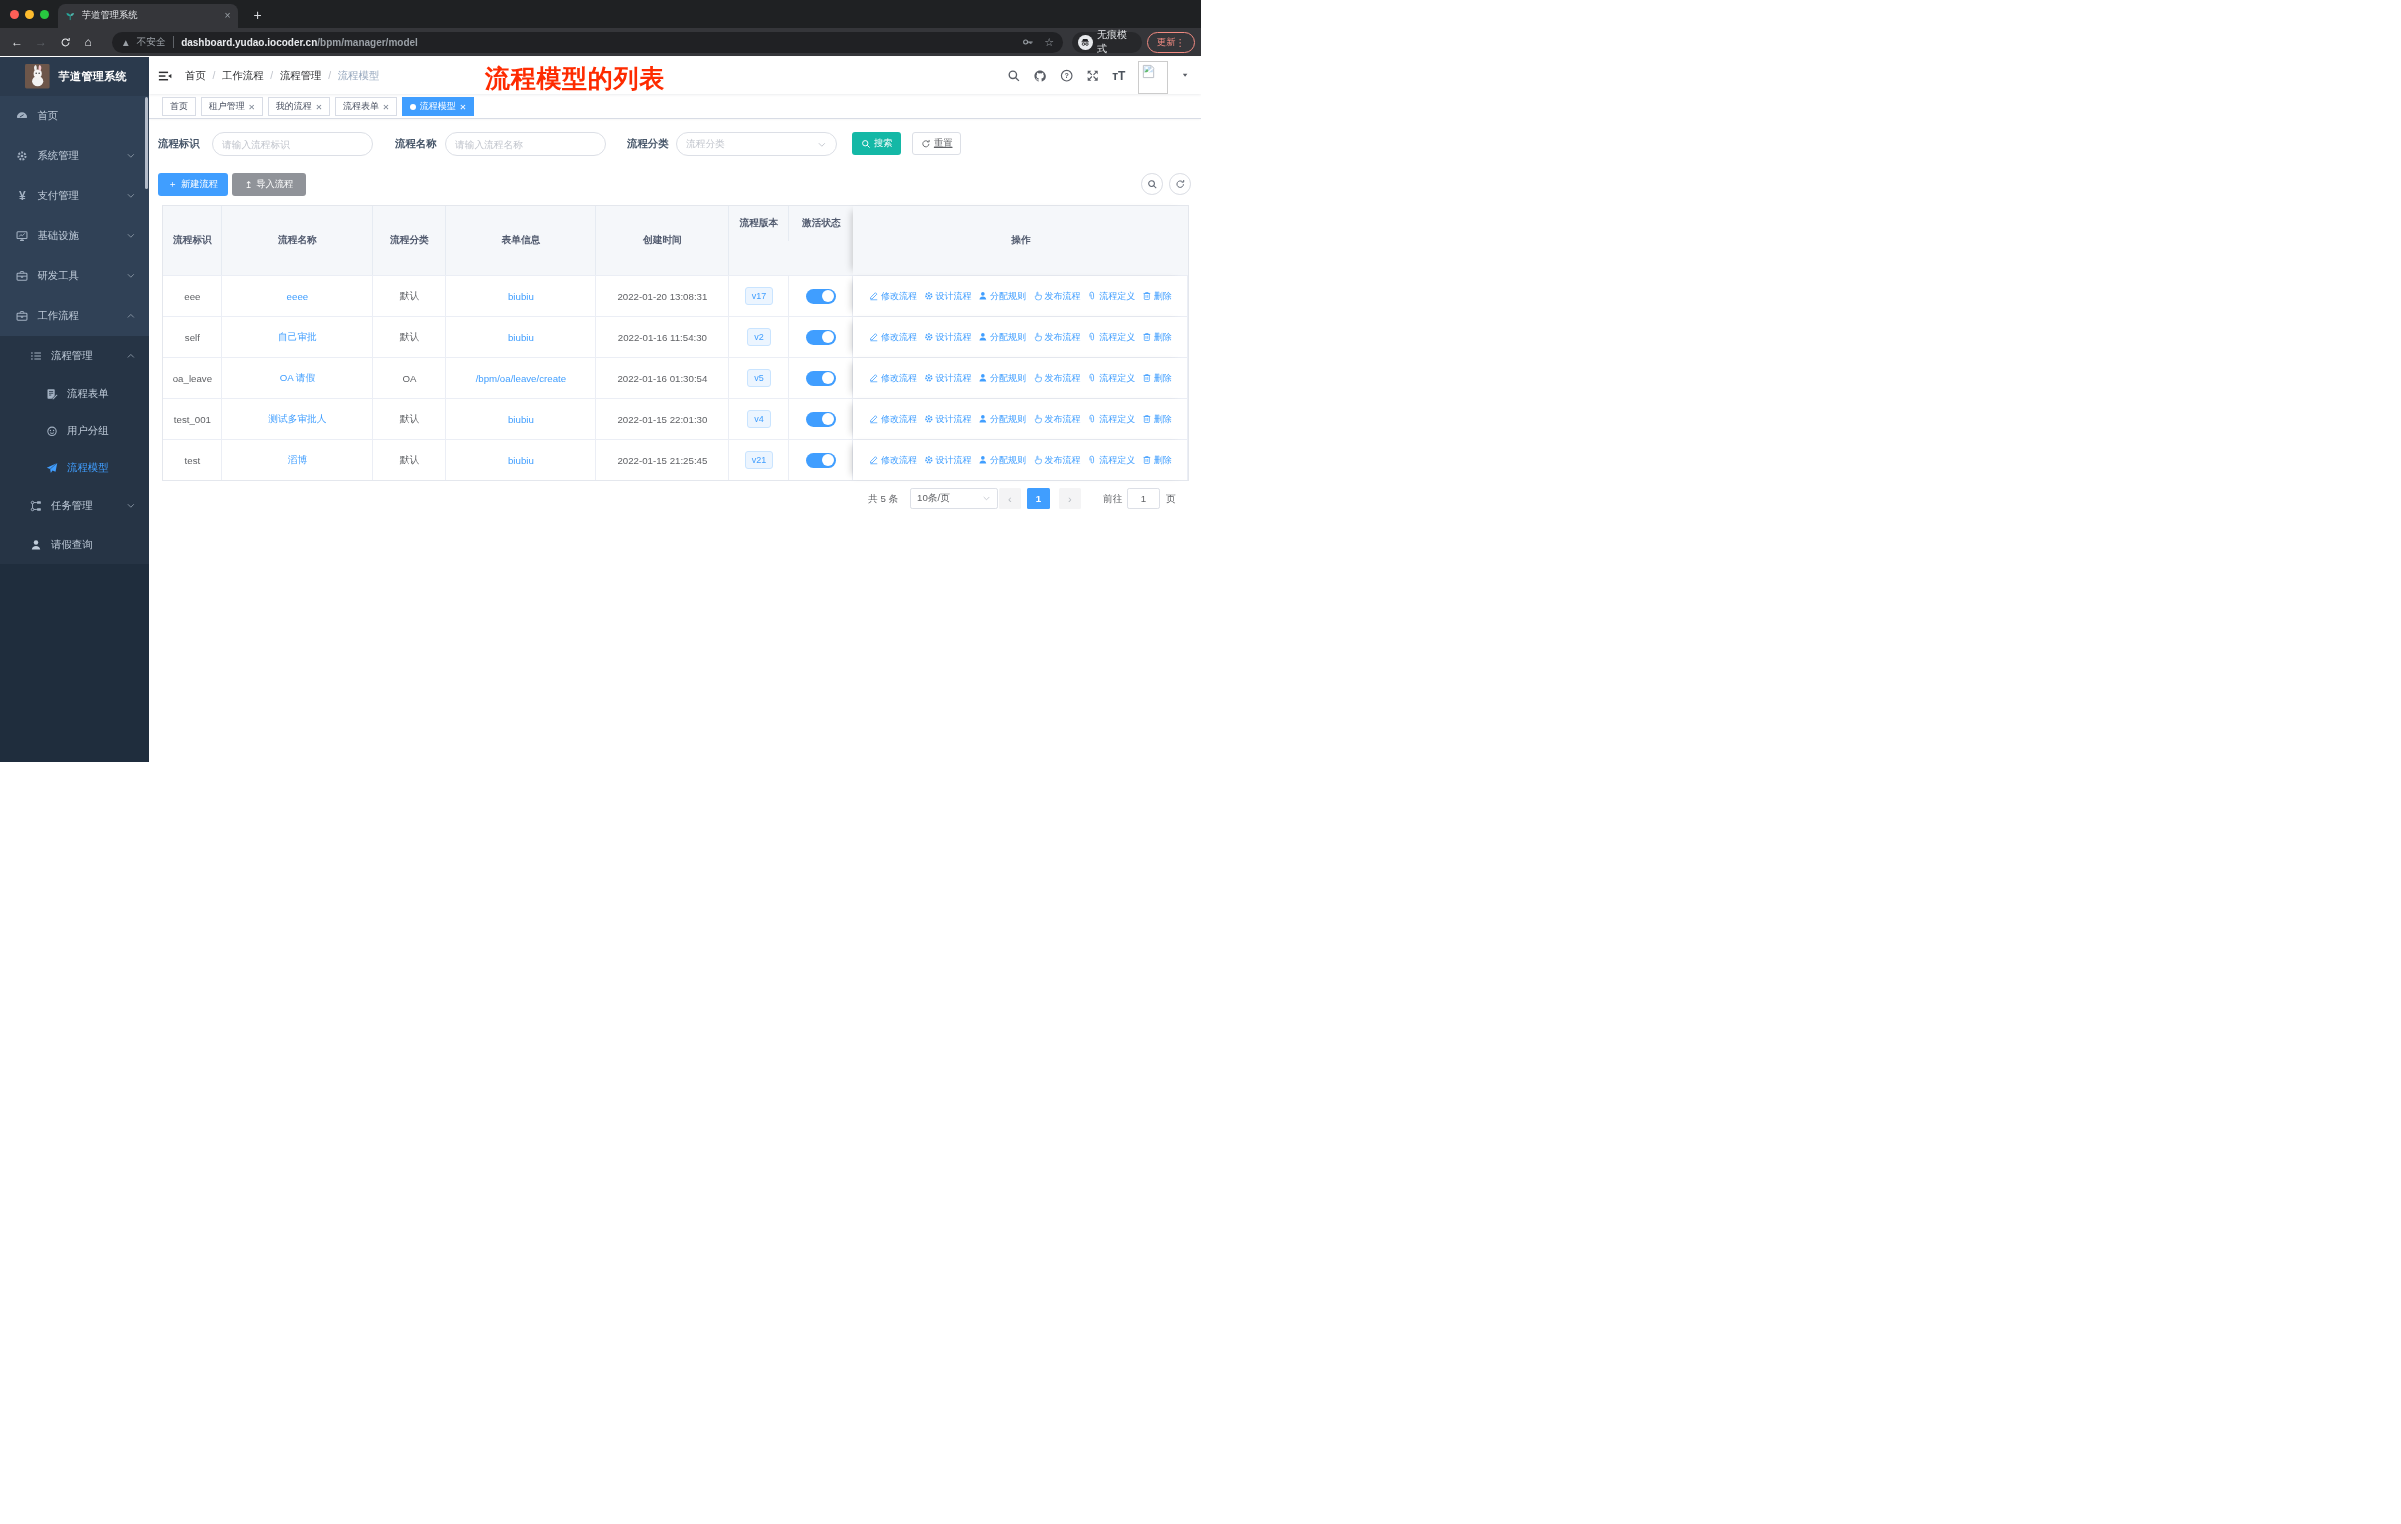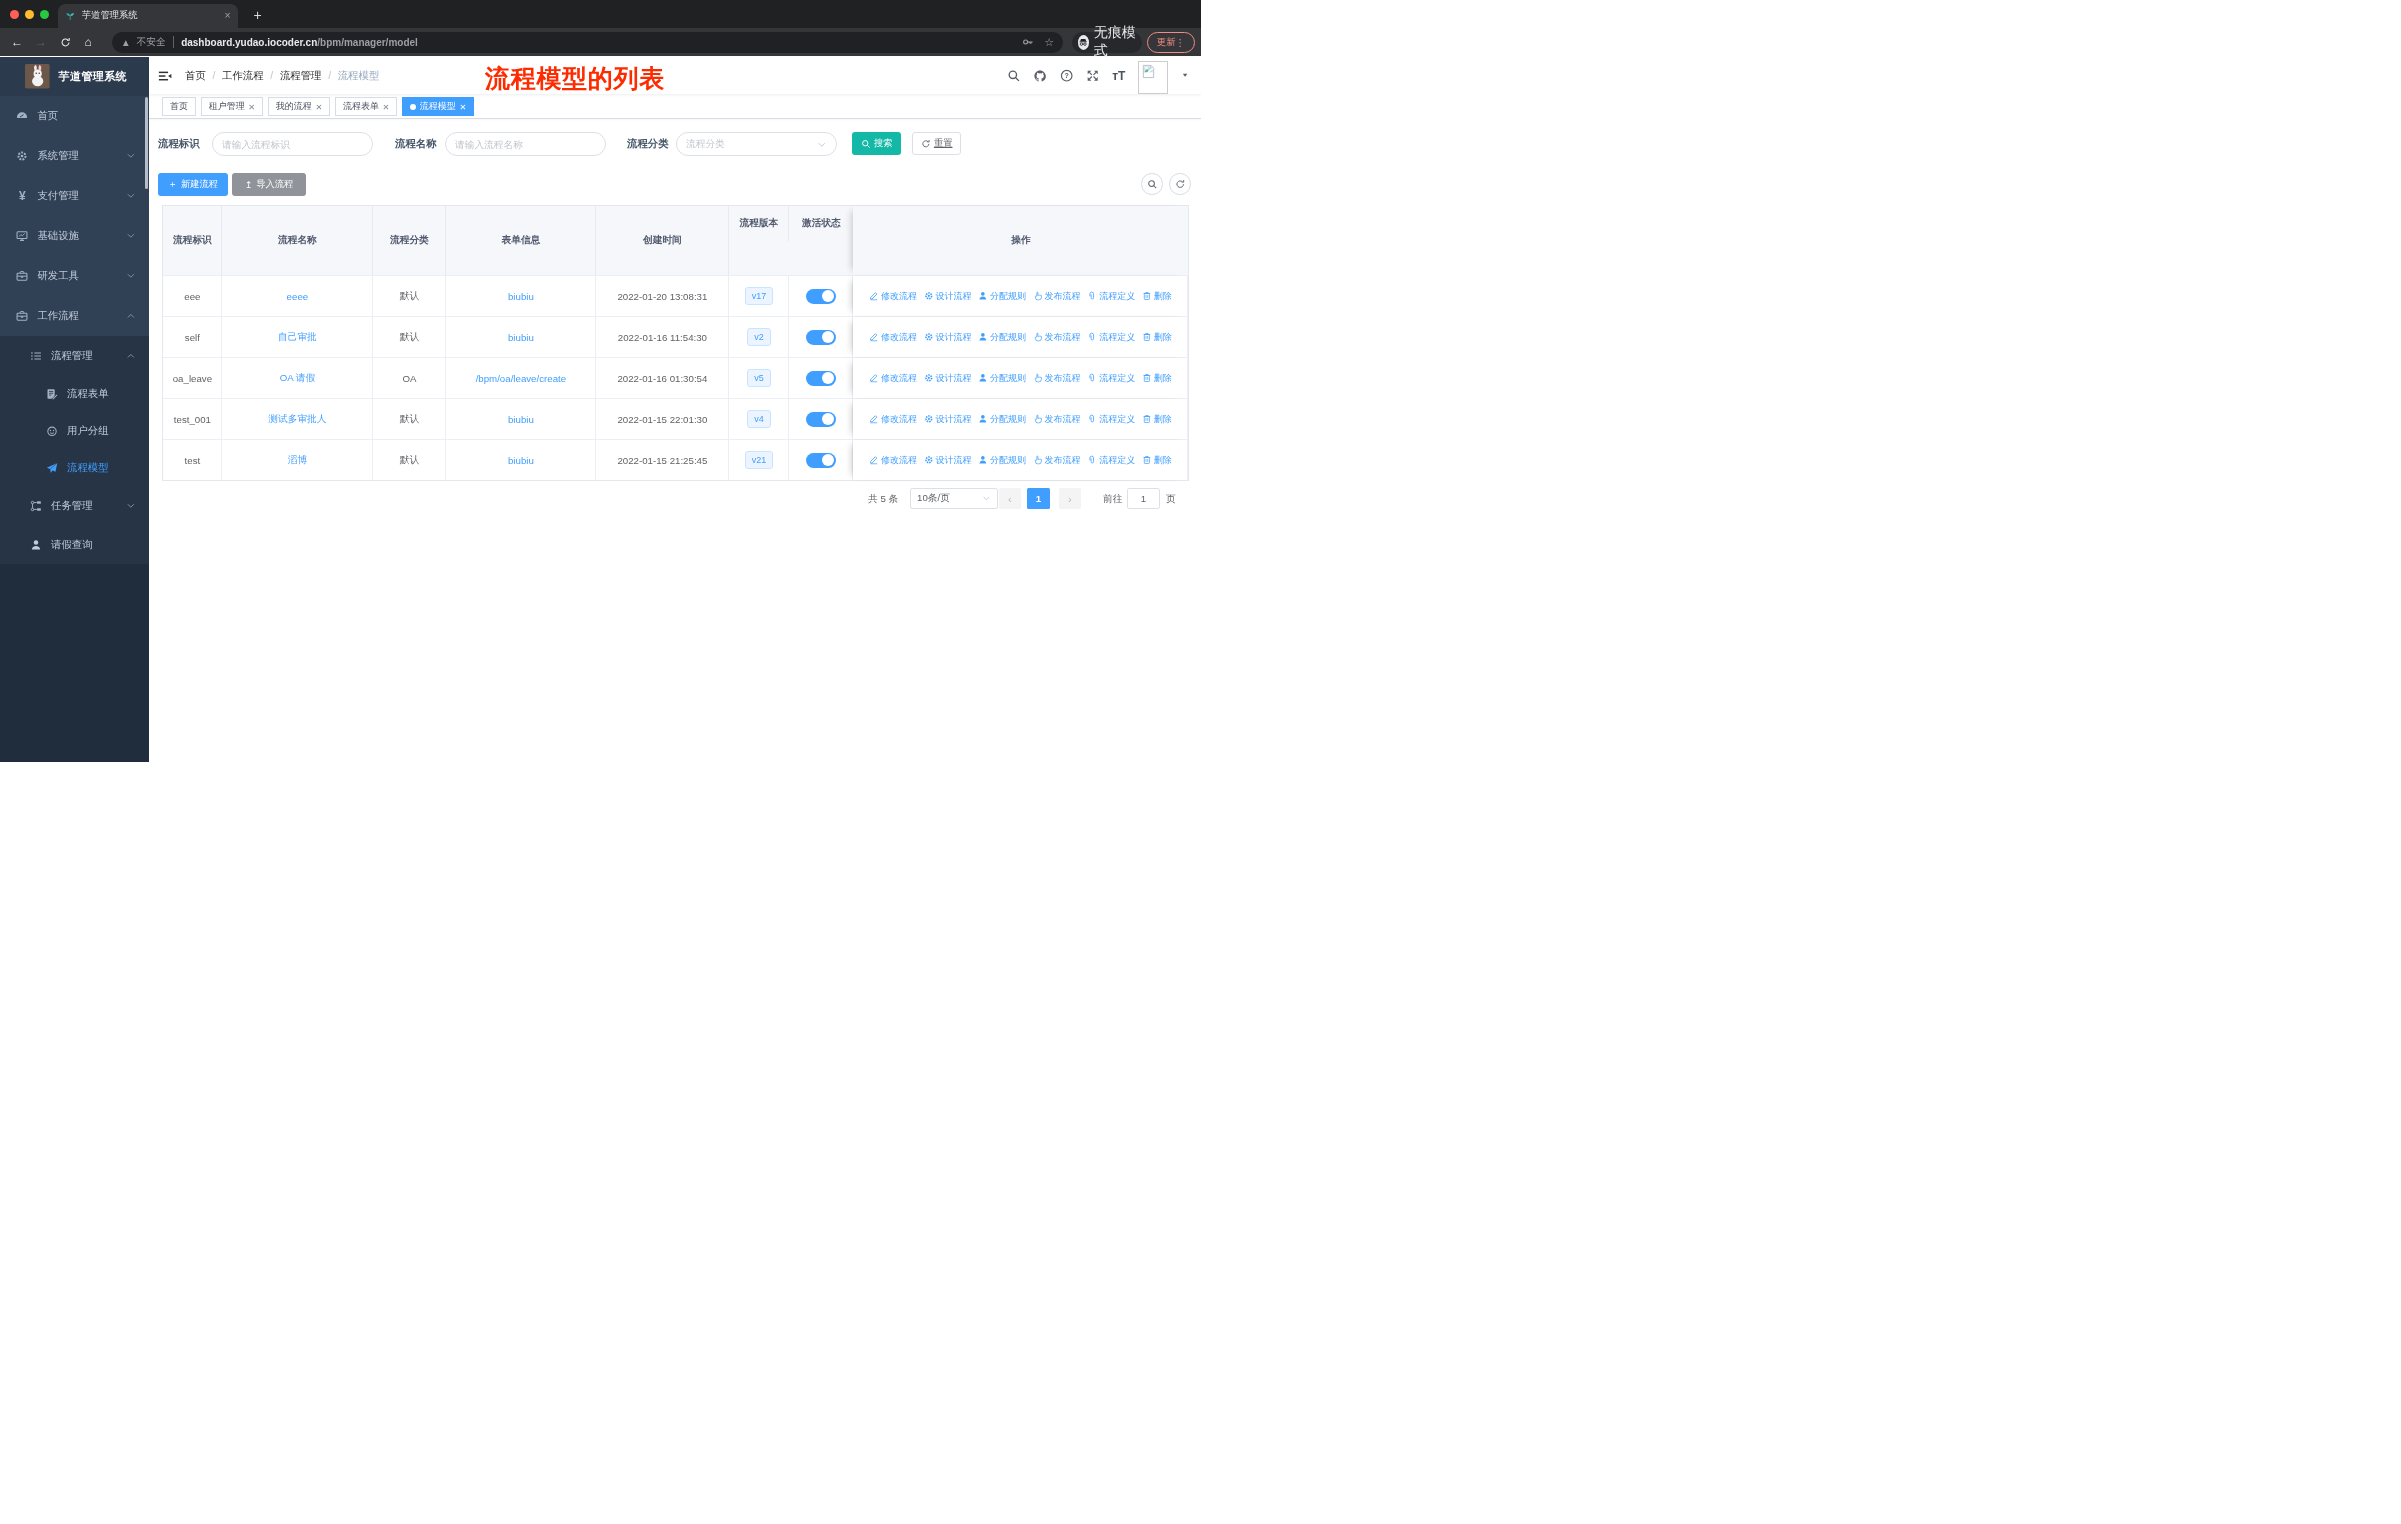--- a/index.html
+++ b/index.html
@@ -28,21 +28,21 @@
              background:#202124; display:flex; align-items:center; padding:0 9px; }
   .warn { color:#9aa0a6; font-size:9.7px; margin-right:6px; }
   .sec-label { color:#9aa0a6; font-size:9.7px; }
   .url-sep { width:0.7px; height:12px; background:#5f6368; margin:0 7.4px; }
   .url-host { color:#e8eaed; font-size:10px; font-weight:700; }
   .url-path { color:#9aa0a6; font-size:10px; font-weight:600; }
   .omni-right { margin-left:auto; display:flex; align-items:center; gap:10.4px; }
   .star { color:#9aa0a6; font-size:11px; }
   .incog-chip { position:absolute; left:1072px; top:3.7px; width:70px; height:21px; background:#27282b;
                 border-radius:10.4px; display:flex; align-items:center; gap:4.5px; padding:0 6px; }
-  .incog-chip .txt { color:#e8eaed; font-size:14px; }
+  .incog-chip .txt { color:#e8eaed; font-size:10px; }
   .incog-ball { width:15px; height:15px; border-radius:50%; background:#e8eaed; display:flex; align-items:center; justify-content:center; }
   .update-pill { position:absolute; left:1147px; top:3.7px; width:48px; height:21px; border:0.7px solid #f28b82;
                  border-radius:10.4px; display:flex; align-items:center; justify-content:center; padding:0 6px; }
   .update-pill .txt { color:#f28b82; font-size:9.3px; }
   .update-pill .dots { color:#f28b82; font-size:9.7px; }
 
   
   .sidebar { position:absolute; left:0; top:57px; width:149px; height:706px; background:#1f2d3d; }
   .menu-top { background:#304156; }
   .logo { height:39px; display:flex; align-items:center; padding-left:25px; gap:9px; background:#2b3a4d; }

